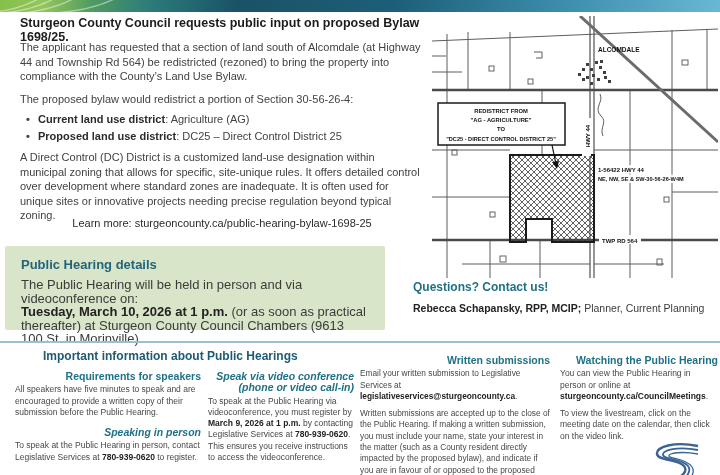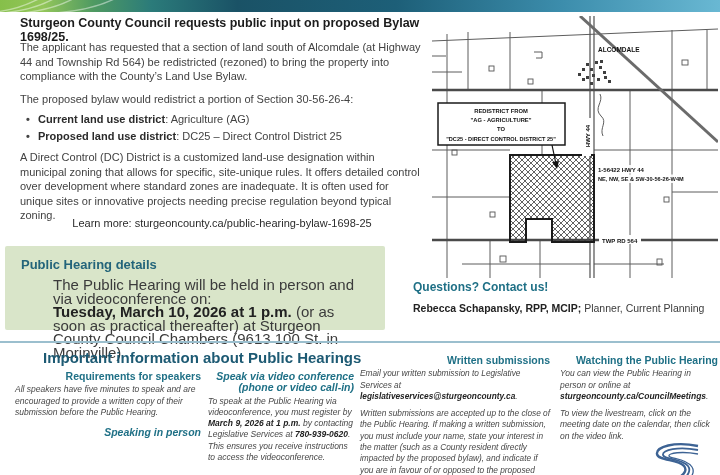--- a/index.html
+++ b/index.html
@@ -20,35 +20,35 @@
   .bullet .dot{width:12px;font-weight:bold;}
   .bullet strong{color:#2b2b2b;}
   .p3{top:150px;}
   .learn{top:216px;font-weight:normal;color:#2b2b2b;text-align:center;}
   
   .mapwrap{left:432px;top:16px;width:286px;height:262px;background:#ffffff;}
   
   .greenbox{left:5px;top:246px;width:380px;height:84px;background:#d9e5c9;border-radius:2px;
             padding:11px 16px 0 16px;box-sizing:border-box;}
   .greenbox h2{margin:0 0 6px 0;font-size:13px;color:#23647a;}
-  .greenbox .body{font-size:15px;line-height:13.5px;color:#3b3b3b;margin-left:32px;}
+  .greenbox .body{font-size:13px;line-height:13.5px;color:#3b3b3b;}
   .greenbox .body strong{color:#222;}
   
   .contact{left:400px;top:280px;width:316px;margin-left:13px;}
   .contact h2{margin:0 0 7px 0;font-size:12px;color:#1f7086;}
   .contact .line{font-size:10.5px;line-height:14.5px;color:#3b3b3b;}
   .contact .line strong{color:#222;}
   
   .divider{left:0;top:341px;width:720px;height:2px;background:#9bbfce;}
   
-  .info-heading{left:15px;top:349px;width:360px;font-size:15px;font-weight:bold;color:#1d5a73;padding-left:28px;}
+  .info-heading{left:15px;top:349px;width:360px;font-size:12px;font-weight:bold;color:#1d5a73;padding-left:28px;}
   .col{font-size:8.5px;line-height:11.3px;color:#474747;}
   .col h3{margin:0 0 2px 0;font-size:10.5px;color:#1f7086;text-align:right;}
   .col h3.it{font-style:italic;}
-  .col p{margin:0 0 6px 0;font-style:italic;}
+  .col p{margin:0 0 6px 0;}
   .col strong{color:#222;}
   .col1{left:15px;top:371px;width:186px;}
   .col2{left:208px;top:371px;width:146px;}
   .col3{left:360px;top:355px;width:190px;font-size:8.3px;}
   .col4{left:560px;top:355px;width:158px;}
   .sub{margin-top:9px;}
   .logo{left:648px;top:441px;width:58px;height:40px;}
   svg text{font-family:"Liberation Sans","DejaVu Sans",sans-serif;}
 </style>
 </head>
@@ -199,20 +199,21 @@
 
 <div class="abs divider"></div>
 
 <div class="abs info-heading">Important information about Public Hearings</div>
 
 <div class="abs col col1">
   <h3>Requirements for speakers</h3>
   <p>All speakers have five minutes to speak and are encouraged to provide a written copy of their submission before the Public Hearing.</p>
   <div class="sub">
     <h3 class="it">Speaking in person</h3>
+    <p><span>To speak at the Public Hearing in person, contact Legislative Services at </span><strong>780-939-0620</strong><span> to register.</span></p>
   </div>
 </div>
 
 <div class="abs col col2">
   <h3 class="it"><span>Speak via video conference</span><br><span>(phone or video call-in)</span></h3>
   <p><span>To speak at the Public Hearing via videoconference, you must register by </span><strong>March 9, 2026 at 1 p.m.</strong><span> by contacting Legislative Services at </span><strong>780-939-0620</strong><span>. This ensures you receive instructions to access the videoconference.</span></p>
 </div>
 
 <div class="abs col col3">
   <h3>Written submissions</h3>

